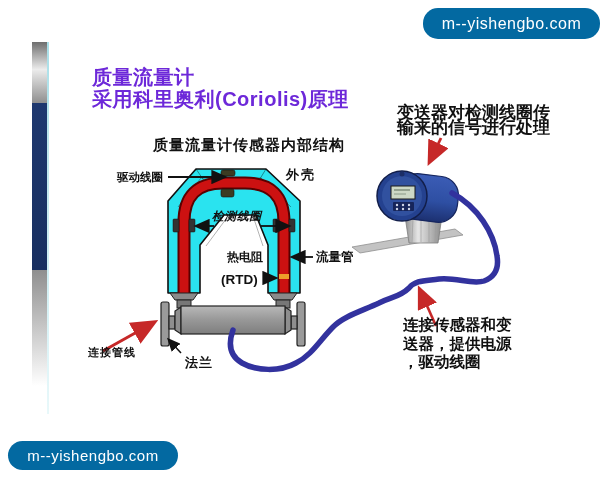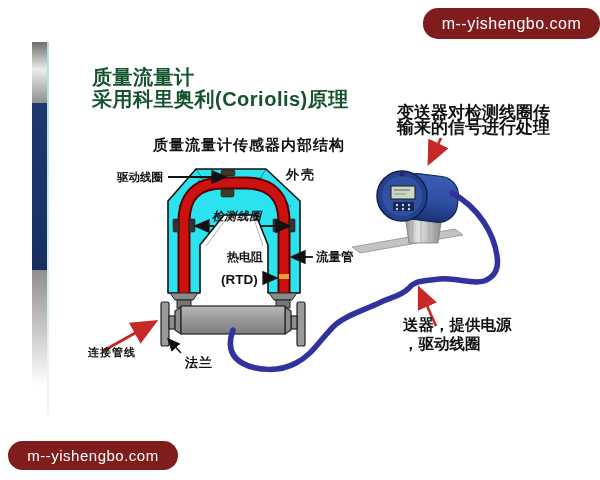--- a/index.html
+++ b/index.html
@@ -16,27 +16,27 @@
   
   .bar-top{left:32px;top:42px;width:15px;height:61px;
     background:linear-gradient(#6e6e6e,#ececec 45%,#8f8f8f);}
   .bar-navy{left:32px;top:103px;width:15px;height:167px;
     background:linear-gradient(#1e386f,#182f60);}
   .bar-fade{left:32px;top:270px;width:15px;height:122px;
     background:linear-gradient(#8f8f8f,#ffffff 95%);}
   .bar-edge{left:47px;top:42px;width:2px;height:372px;
     background:linear-gradient(#aadfe8,#e8f8fa);}
   
-  .wm{position:absolute;background:#7f1d1d;color:#ffffff;
+  .wm{position:absolute;background:#0369a1;color:#ffffff;
     display:flex;align-items:center;justify-content:center;
     font-weight:normal;letter-spacing:0.5px;border-radius:15px;}
   .wm-top{left:423px;top:8px;width:177px;height:31px;font-size:16px;}
   .wm-bottom{left:8px;top:441px;width:170px;height:29px;font-size:15px;}
   
-  .title{left:92px;top:66px;font-size:20px;line-height:22px;color:#14532d;
+  .title{left:92px;top:66px;font-size:20px;line-height:22px;color:#6d28d9;
     font-weight:bold;letter-spacing:0.5px;}
   .subtitle{left:153px;top:136px;font-size:15px;letter-spacing:1px;}
   
   .l-drive{left:117px;top:170px;font-size:11.5px;}
   .l-housing{left:286px;top:166px;font-size:13px;letter-spacing:2px;}
   .l-detect{left:212px;top:209px;font-size:11.5px;letter-spacing:1px;font-style:italic;}
   .l-flowtube{left:316px;top:249px;font-size:12.5px;}
   .l-rtd{left:227px;top:249px;font-size:12px;}
   .l-rtdabbr{left:221px;top:272px;font-size:13.5px;}
   .l-pipeline{left:88px;top:345px;font-size:11px;letter-spacing:1px;}
@@ -192,15 +192,16 @@
 <div class="lbl l-rtdabbr">(RTD)</div>
 <div class="lbl l-pipeline">连接管线</div>
 <div class="lbl l-flange">法兰</div>
 
 <div class="lbl note-tx">
   <div>变送器对检测线圈传</div>
   <div>输来的信号进行处理</div>
 </div>
 
 <div class="lbl note-cable">
+  <div>连接传感器和变</div>
   <div>送器，提供电源</div>
   <div>，驱动线圈</div>
 </div>
 
 </body></html>

